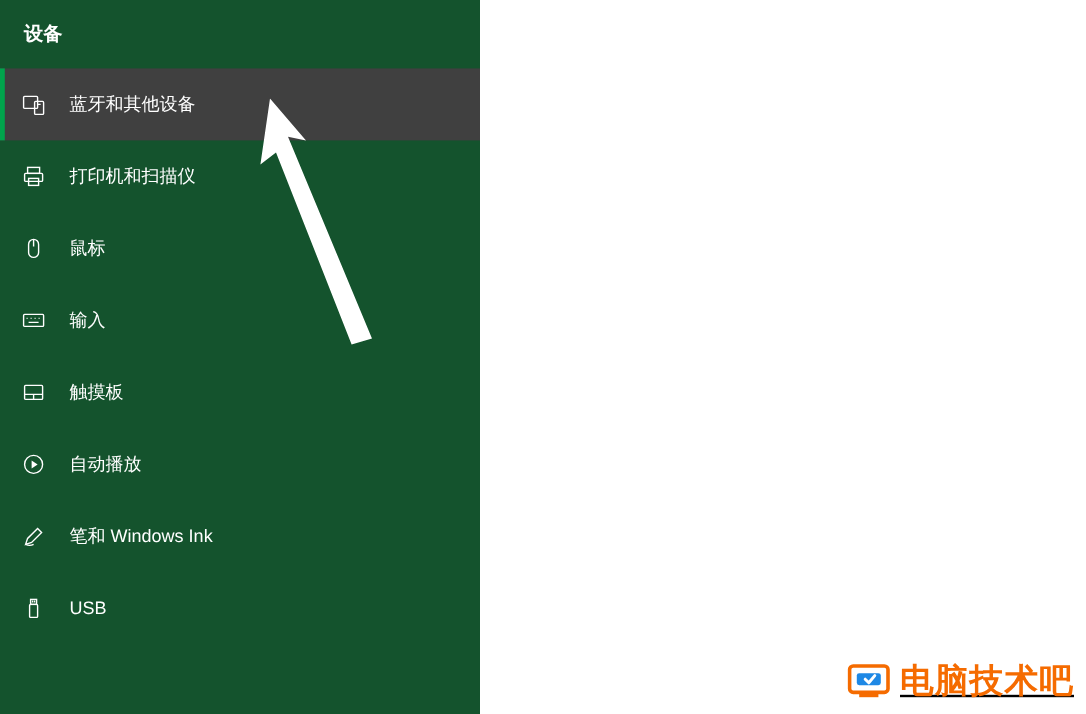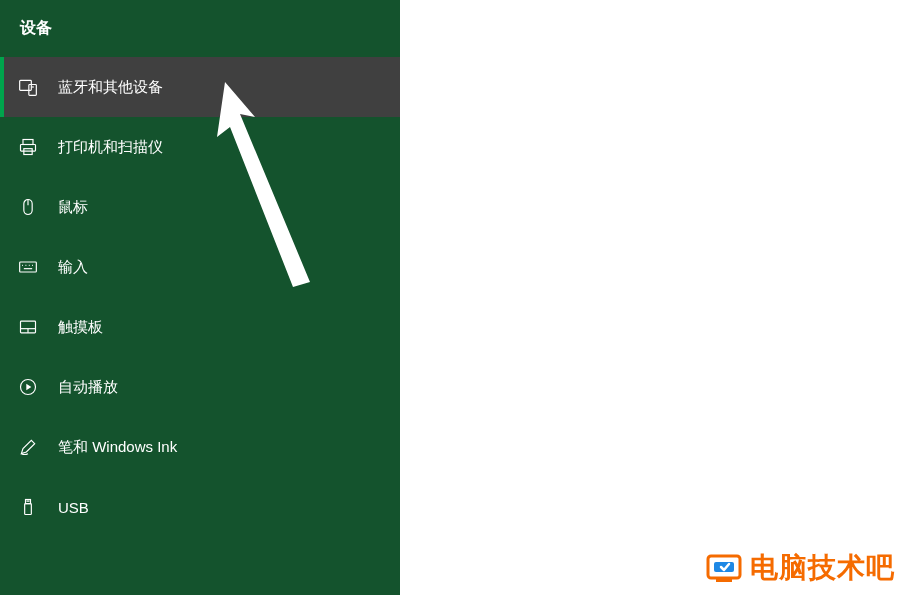--- a/index.html
+++ b/index.html
@@ -77,22 +77,23 @@
     position: absolute;
     left: 195px;
     top: 82px;
     pointer-events: none;
   }
   .watermark {
     position: absolute;
     right: 10px;
     bottom: 8px;
     display: flex;
-    align-items: center;
+    align-items: flex-start;
     gap: 0;
+    text-decoration: underline;
   }
   .watermark-text {
     font-size: 28px;
     font-weight: 800;
     color: #f56b00;
     letter-spacing: 1px;
     font-family: "Microsoft YaHei", sans-serif;
   }
   .watermark-icon svg { display:block; }
 </style>

